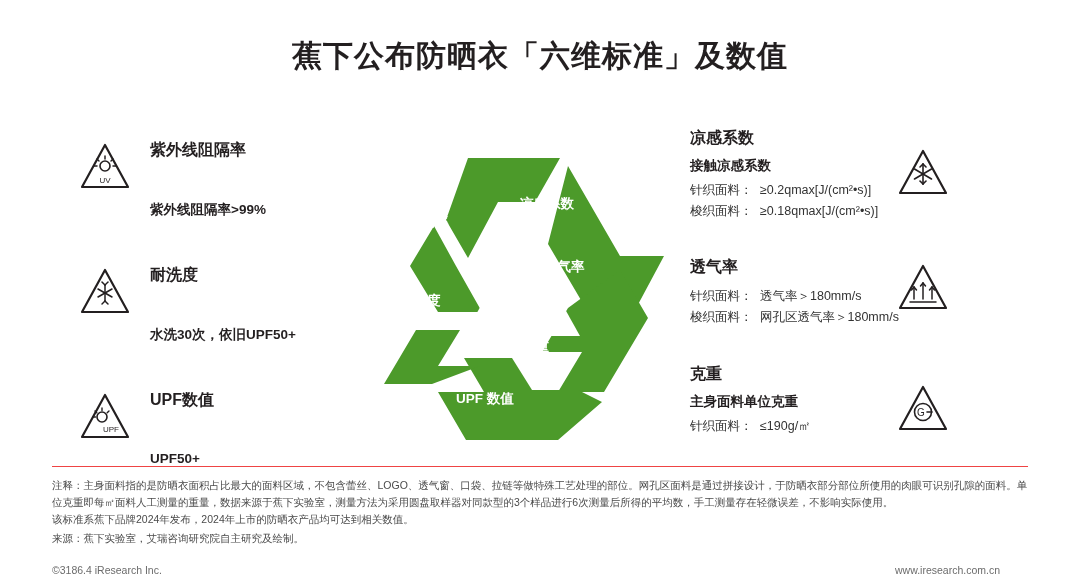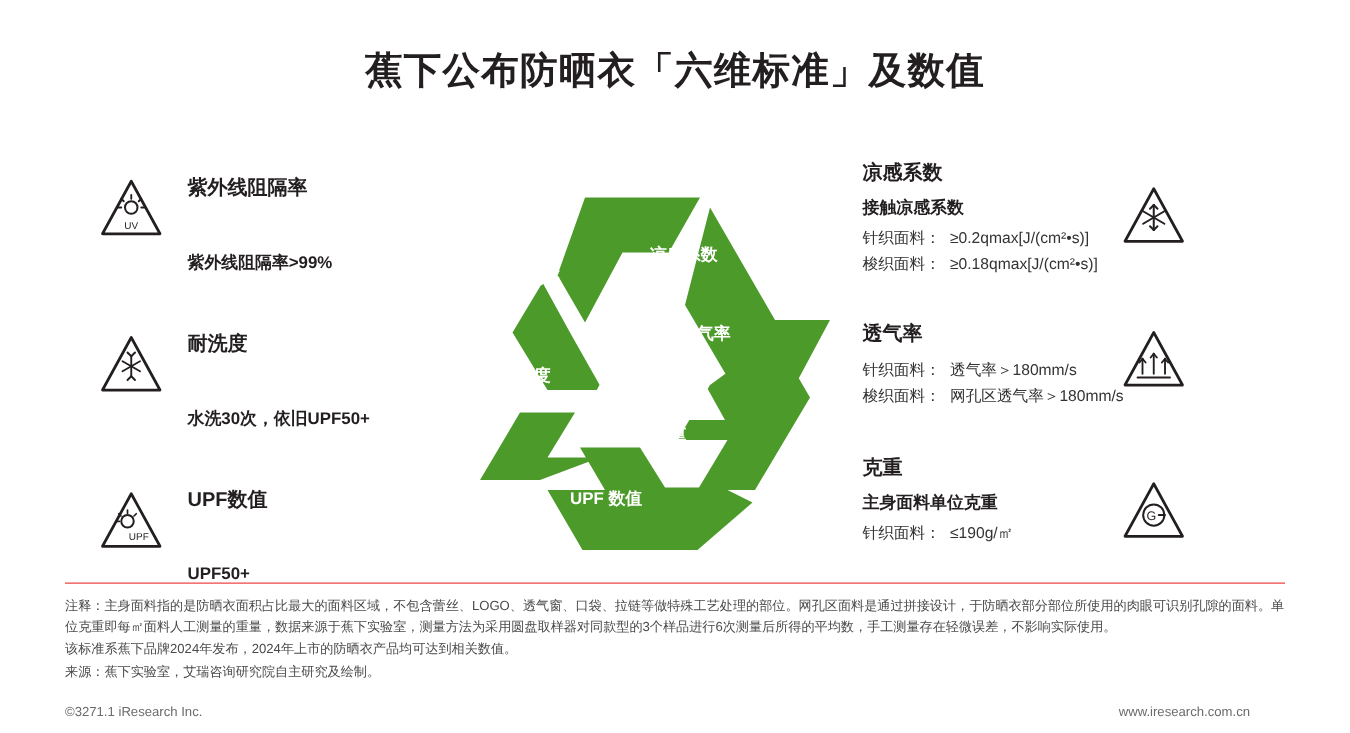--- a/index.html
+++ b/index.html
@@ -334,16 +334,16 @@
     </div>
 
   </div>
 
   <div class="footnote">
     <p>注释：主身面料指的是防晒衣面积占比最大的面料区域，不包含蕾丝、LOGO、透气窗、口袋、拉链等做特殊工艺处理的部位。网孔区面料是通过拼接设计，于防晒衣部分部位所使用的肉眼可识别孔隙的面料。单位克重即每㎡面料人工测量的重量，数据来源于蕉下实验室，测量方法为采用圆盘取样器对同款型的3个样品进行6次测量后所得的平均数，手工测量存在轻微误差，不影响实际使用。</p>
     <p>该标准系蕉下品牌2024年发布，2024年上市的防晒衣产品均可达到相关数值。</p>
     <p class="src">来源：蕉下实验室，艾瑞咨询研究院自主研究及绘制。</p>
   </div>
 
-  <div class="footer-left">©3271.1 iResearch Inc.</div>
+  <div class="footer-left">©3186.4 iResearch Inc.</div>
   <div class="footer-right">www.iresearch.com.cn</div>
 
 </div>
 
 </body></html>

